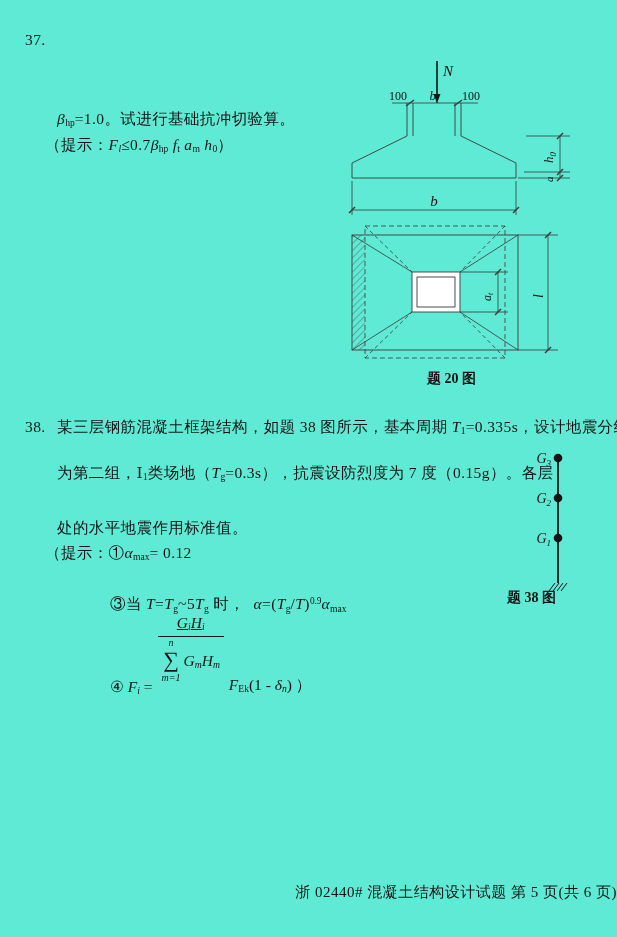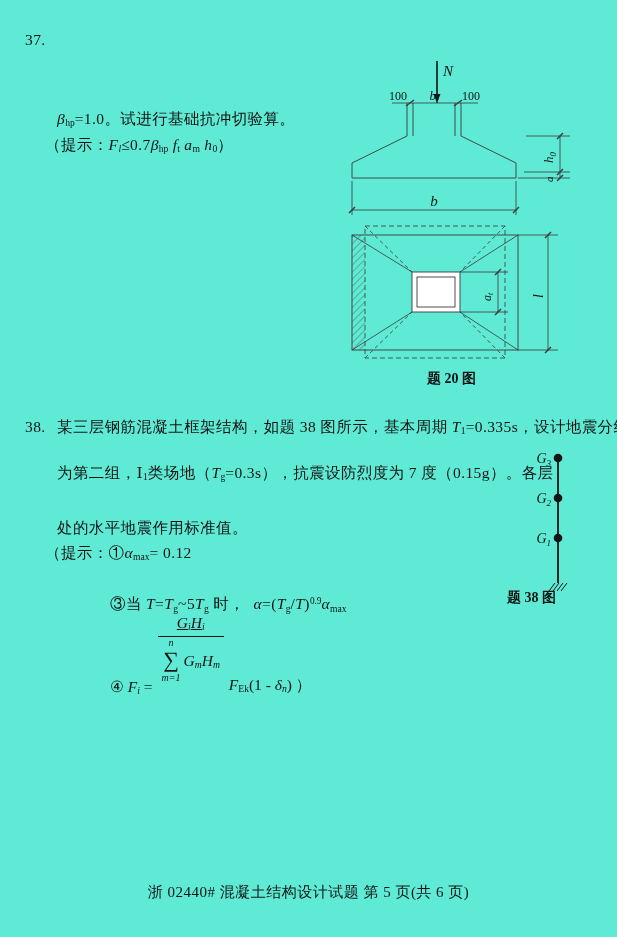--- a/index.html
+++ b/index.html
@@ -21,21 +21,21 @@
   .eq-side{position:relative;top:13px;white-space:pre;}
   .frac{display:inline-flex;flex-direction:column;align-items:center;margin:0 5px;}
   .frac .num{padding:0 10px;line-height:19px;text-decoration:underline;}
   .frac .den{border-top:1.2px solid #141414;display:flex;align-items:center;padding:1px 4px 0 4px;}
   .sigma{display:inline-flex;flex-direction:column;align-items:center;line-height:1;margin-right:3px;}
   .sig-top{font-size:10px;font-style:italic;line-height:10px;}
   .sig-sym{font-size:22px;line-height:24px;}
   .sig-bot{font-size:10px;font-style:italic;line-height:11px;}
   svg{position:absolute;overflow:visible;}
   svg text{font-family:"Liberation Serif","DejaVu Serif",serif;fill:#141414;}
-  .footer{position:absolute;width:100%;text-align:center;font-size:15px;letter-spacing:0.5px;}
+  .footer{position:absolute;width:100%;text-align:right;font-size:15px;letter-spacing:0.5px;}
 </style>
 </head>
 <body>
 
 <div class="page">
 
   <div class="line" style="left:25px;top:30px">37.</div>
   <div class="line" style="left:57px;top:109px"><span class="rt-i">β</span><span class="rt-sub">hp</span><span>=1.0。试进行基础抗冲切验算。</span></div>
   <div class="line" style="left:45px;top:135px"><span>（提示：</span><span class="rt-i">F</span><span class="rt-subi">l</span><span>≤0.7</span><span class="rt-i">β</span><span class="rt-sub">hp</span><span> </span><span class="rt-i">f</span><span class="rt-sub">t</span><span> </span><span class="rt-i">a</span><span class="rt-sub">m</span><span> </span><span class="rt-i">h</span><span class="rt-sub">0</span><span>）</span></div>
 

